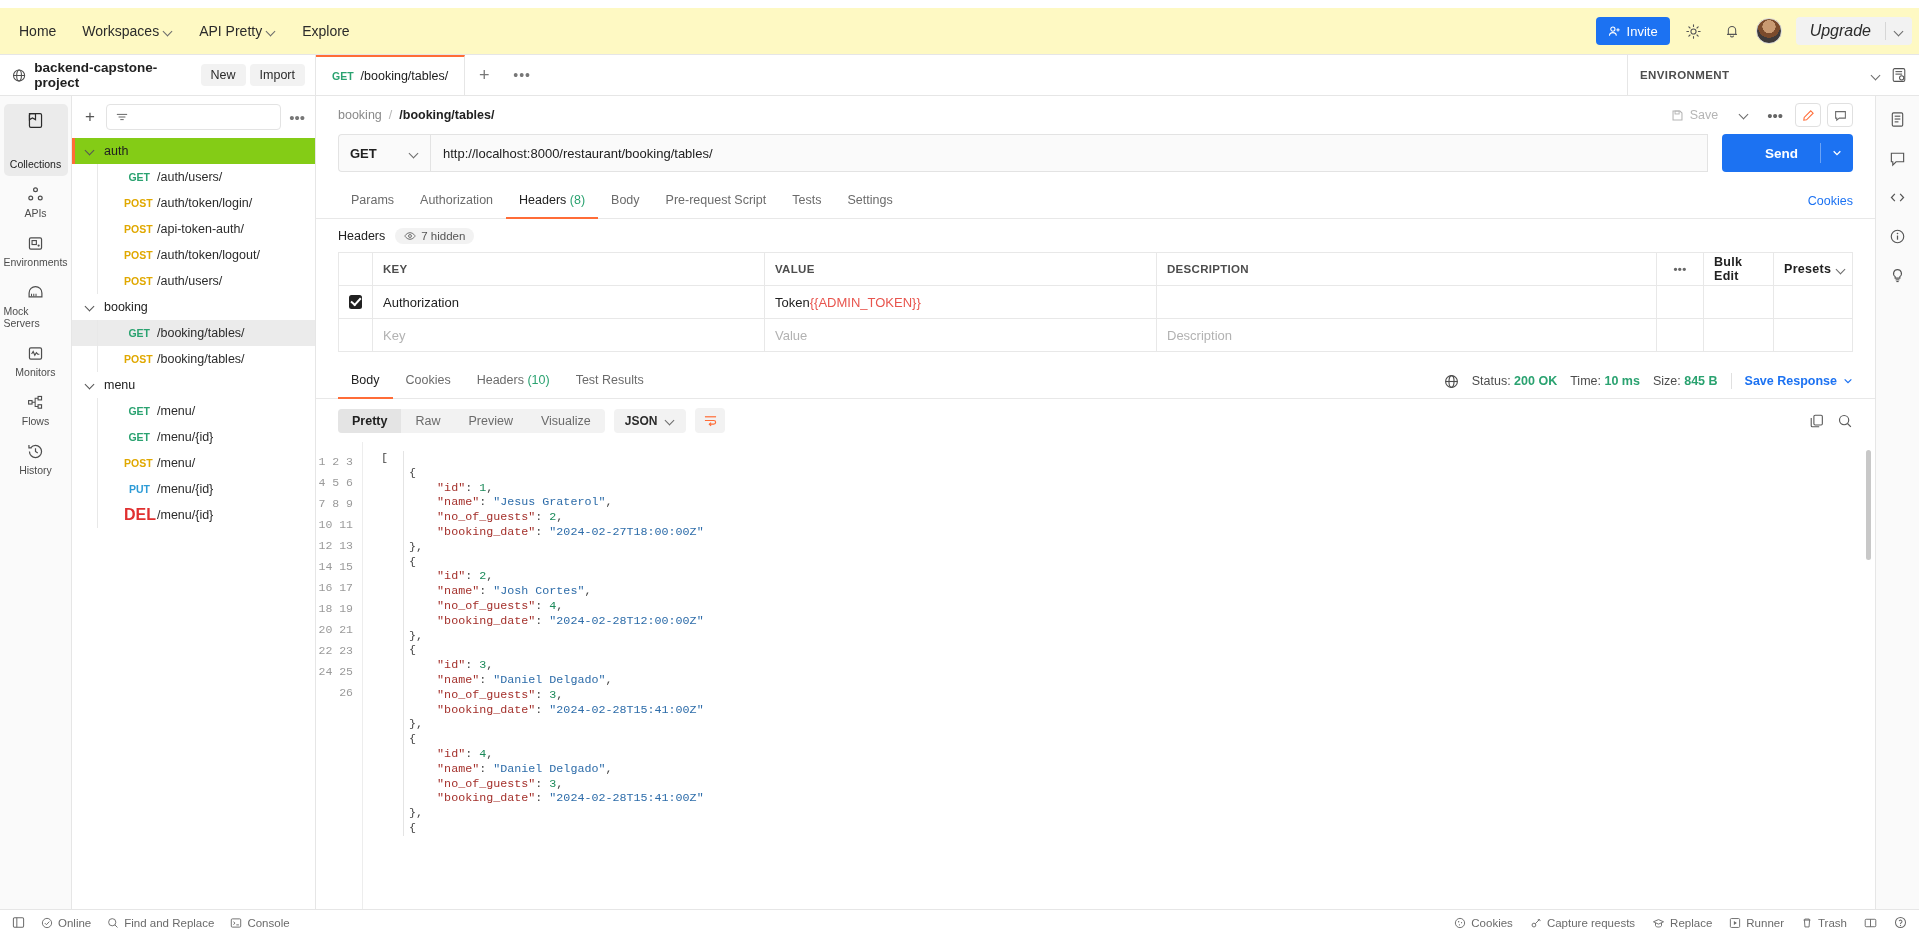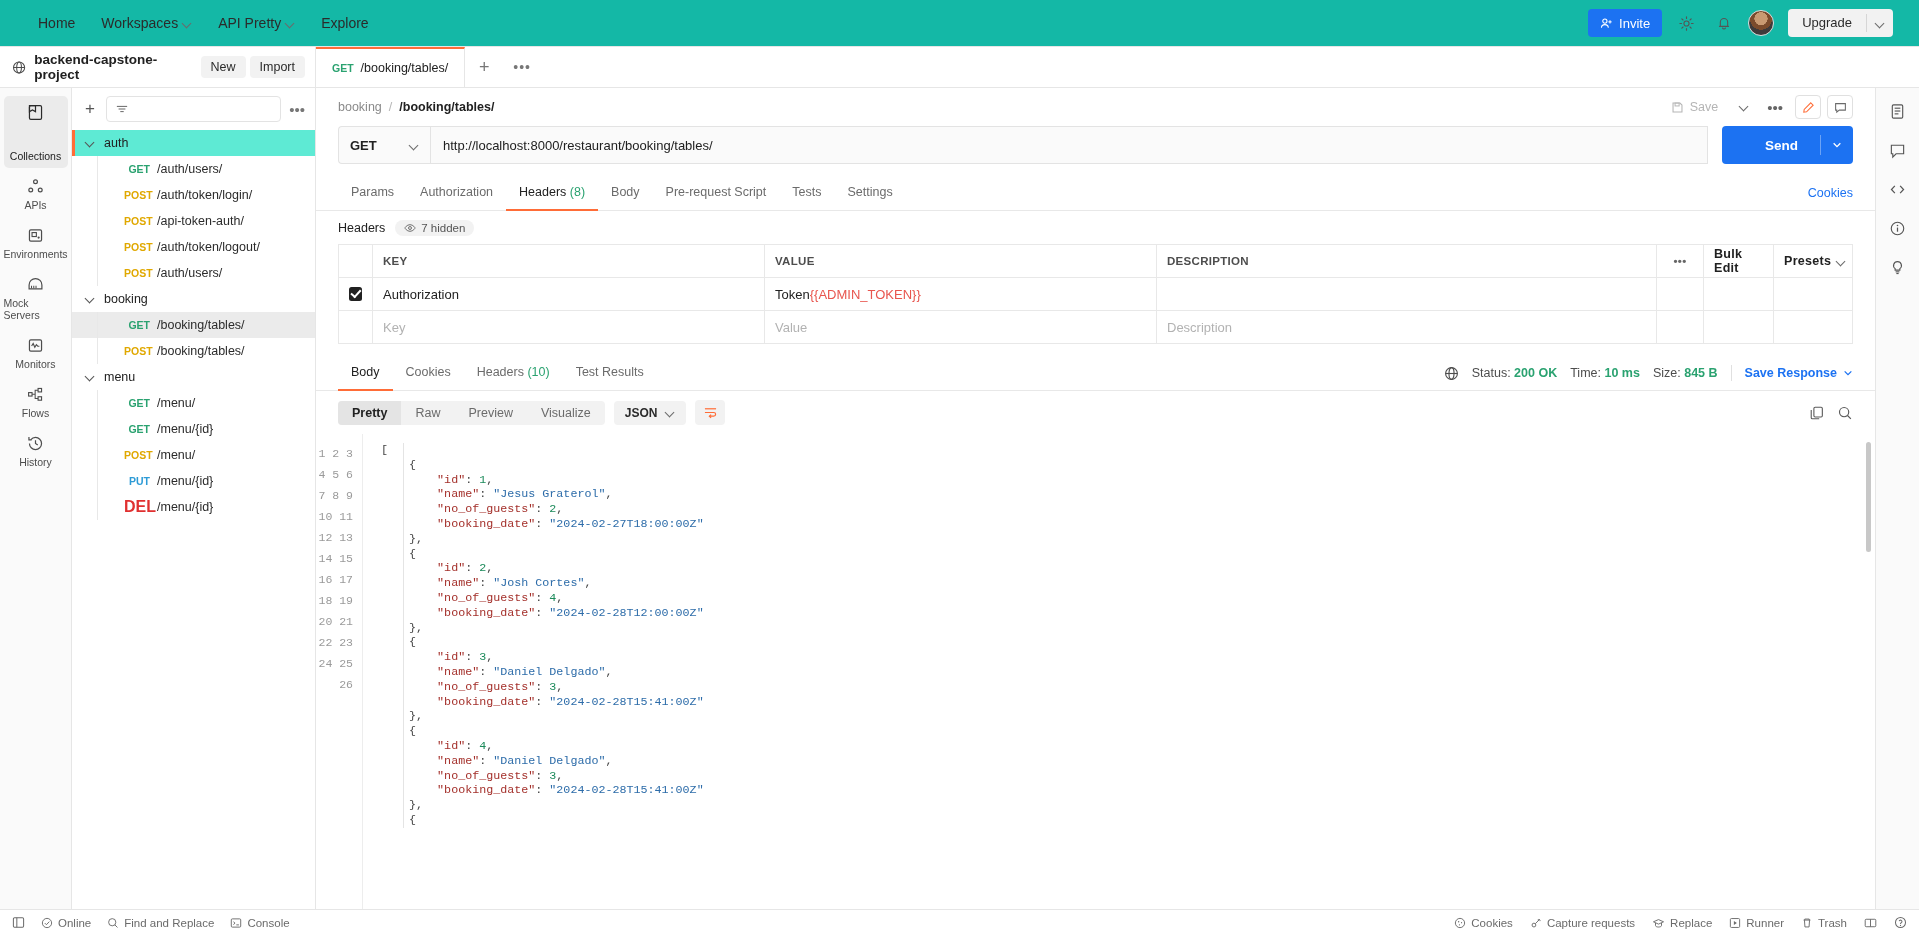--- a/index.html
+++ b/index.html
@@ -7,22 +7,23 @@
     width: 1919px; height: 935px;
     font-family: "Liberation Sans", sans-serif;
     font-size: 13px; color: #212121;
     background: #fff; overflow: hidden;
   }
   .app { display: flex; flex-direction: column; height: 935px; width: 1919px; }
 
   
   .topnav {
     height: 47px; min-height: 47px; display: flex; align-items: center;
-    border-bottom: 1px solid #e6e6e6; background: #14b8a6; padding: 0 26px;
+    border-bottom: 1px solid #e6e6e6; background: #fef9c3; padding: 0 7px;
     position: relative;
+    margin-top: 8px;
   }
   .topnav-left { display: flex; align-items: center; gap: 2px; }
   .nav-item {
     display: flex; align-items: center; gap: 5px;
     padding: 5px 12px; border-radius: 4px; color: #2b2b2b; font-size: 14px;
     cursor: pointer; white-space: nowrap;
   }
   .chev { width: 9px; height: 9px; display:inline-block; position: relative; }
   .chev:after {
     content: ""; position: absolute; left: 0; top: 1px;
@@ -47,21 +48,21 @@
   }
   .avatar {
     width: 26px; height: 26px; border-radius: 50%; cursor: pointer;
     background: radial-gradient(circle at 50% 32%, #c99a72 0 32%, #7b4b2c 33% 54%, #3e3a3a 55% 100%);
     border: 1px solid #ddd; overflow: hidden;
   }
   .upgrade-group {
     display: flex; align-items: center; background: #f2f2f2; border-radius: 4px;
     height: 28px; margin-left: 4px;
   }
-  .upgrade-btn { padding: 0 14px; font-size: 13px; color: #2b2b2b; cursor: pointer; line-height: 28px;}
+  .upgrade-btn { padding: 0 14px; font-size: 16px; color: #2b2b2b; cursor: pointer; line-height: 28px; font-style: italic;}
   .upgrade-div { width:1px; height: 18px; background: #d6d6d6; }
   .upgrade-caret { width: 26px; display: flex; align-items: center; justify-content: center; cursor: pointer; }
 
   
   .workbar {
     height: 41px; min-height: 41px; display: flex; align-items: stretch;
     border-bottom: 1px solid #e6e6e6; background: #fff;
   }
   .wb-left { width: 316px; display: flex; align-items: center; padding-left: 12px; gap: 8px;
              border-right: 1px solid #e6e6e6; }
@@ -118,21 +119,21 @@
   .sb-filter {
     flex: 1; height: 26px; border: 1px solid #e3e3e3; border-radius: 4px;
     display: flex; align-items: center; padding: 0 8px; cursor: text;
   }
   .sb-dots { color: #777; cursor: pointer; font-size: 15px; }
   .tree { flex: 1; overflow: auto; }
   .tree-folder {
     display: flex; align-items: center; gap: 8px; height: 26px;
     padding-left: 14px; cursor: pointer; font-size: 12.5px; position: relative;
   }
-  .tree-folder.sel { background: #5eead4; }
+  .tree-folder.sel { background: #84cc16; }
   .tree-folder.sel:before {
     content:""; position:absolute; left:0; top:0; bottom:0; width:3px; background:#ff6c37;
   }
   .caret-d { width: 10px; height: 10px; position: relative; }
   .caret-d:after {
     content:""; position:absolute; left:0px; top:1px; width:6px; height:6px;
     border-right: 1.4px solid #555; border-bottom: 1.4px solid #555; transform: rotate(45deg);
   }
   .tree-req {
     display: flex; align-items: center; gap: 7px; height: 26px;
@@ -373,20 +374,30 @@
 
     <div class="tabs-area">
       <div class="req-tab">
         <span class="method-get">GET</span>
         <span>/booking/tables/</span>
       </div>
       <div class="tab-plus">+</div>
       <div class="tab-dots" style="font-size:14px;letter-spacing:1px;">•••</div>
     </div>
 
+    <div class="env-area">
+      <span class="env-label">ENVIRONMENT</span>
+      <span class="chev" style="margin-left:auto"></span>
+      <svg width="16" height="16" viewBox="0 0 18 18">
+        <rect x="2.5" y="1.8" width="13" height="14.4" rx="1.6" fill="none" stroke="#555" stroke-width="1.2"></rect>
+        <line x1="5" y1="5.2" x2="12.5" y2="5.2" stroke="#555" stroke-width="1.2"></line>
+        <line x1="5" y1="8" x2="12.5" y2="8" stroke="#555" stroke-width="1.2"></line>
+        <circle cx="12" cy="12.2" r="2.4" fill="none" stroke="#555" stroke-width="1.2"></circle>
+      </svg>
+    </div>
   </div>
 
   <div class="main">
 
     <div class="railbar">
       <div class="rail-item active">
         <svg width="19" height="19" viewBox="0 0 22 22">
           <rect x="4" y="3" width="14" height="16" rx="1.6" fill="none" stroke="#2b2b2b" stroke-width="1.4"></rect>
           <path d="M4 3h7v7l-3.5-2L4 10z" fill="none" stroke="#2b2b2b" stroke-width="1.4"></path>
         </svg>

